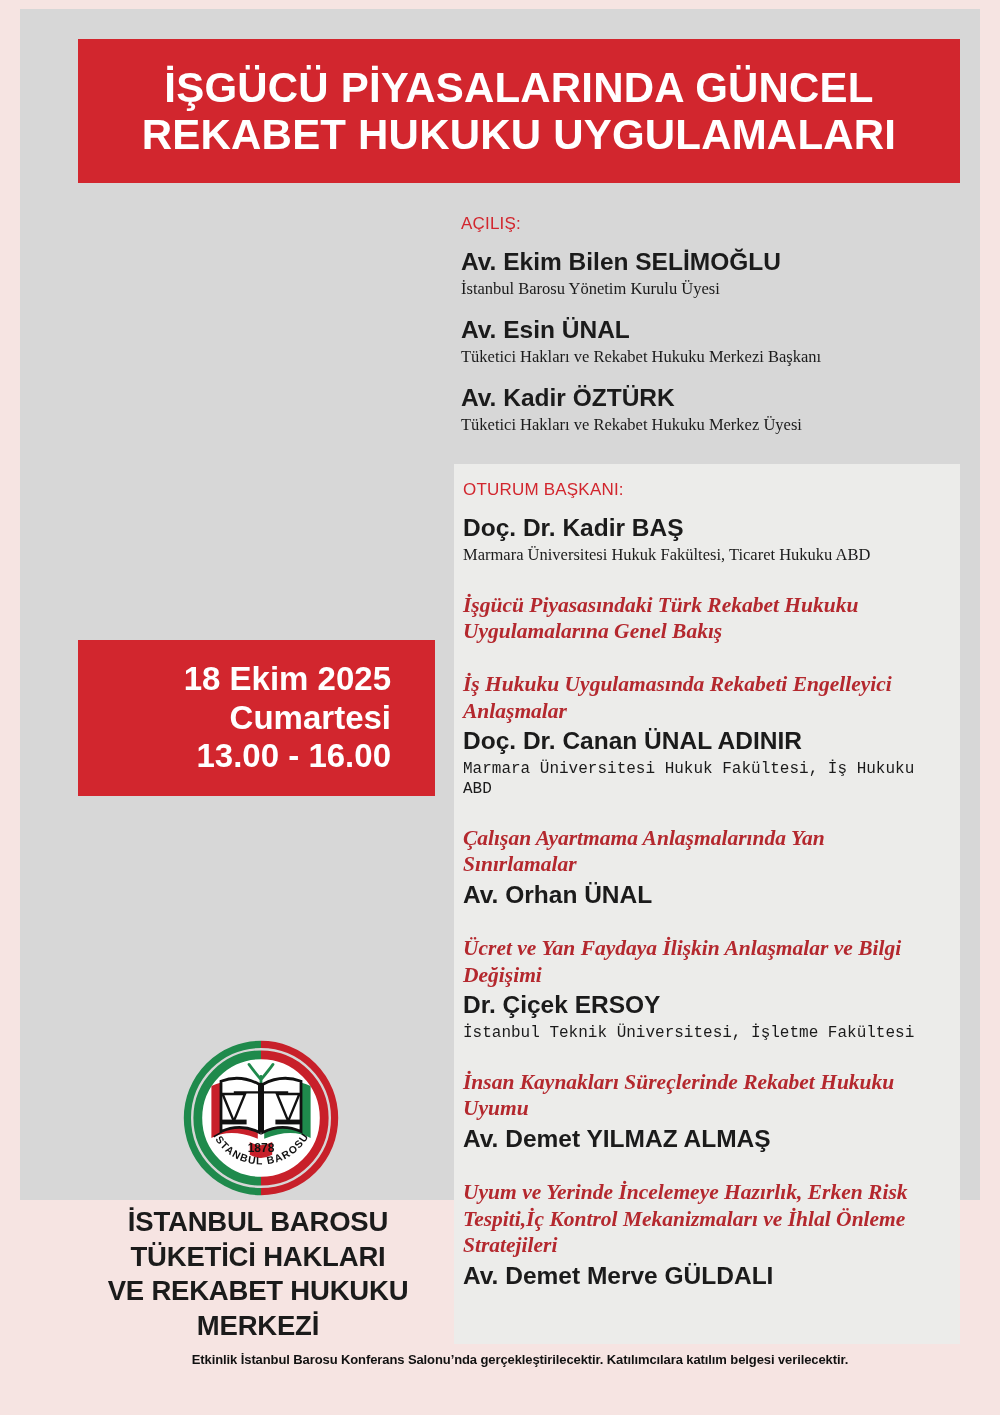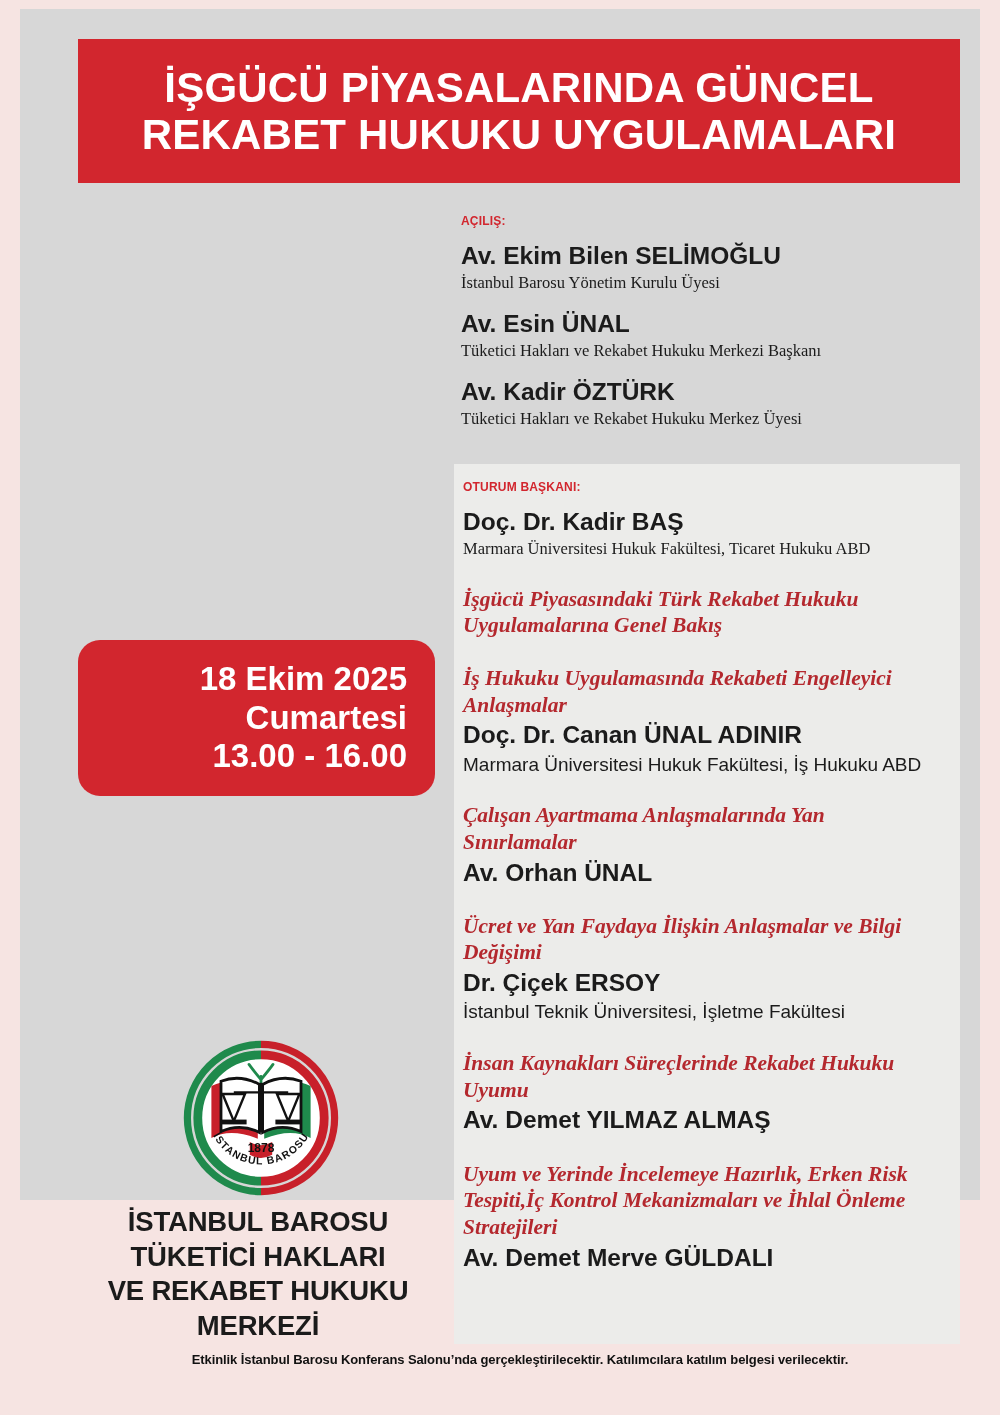--- a/index.html
+++ b/index.html
@@ -50,22 +50,22 @@
 
   
   .opening {
     position: absolute;
     left: 441px;
     top: 205px;
     width: 500px;
   }
   .section-heading {
     color: #d2262e;
-    font-weight: bold;
-    font-size: 12px;
+    font-weight: normal;
+    font-size: 17px;
     letter-spacing: 0.2px;
     margin: 0 0 14px 0;
   }
   .person-block { margin-bottom: 16px; }
   .person-name {
     color: #1b1b1b;
     font-weight: bold;
     font-size: 24.5px;
     line-height: 1.15;
     margin: 0;
@@ -110,42 +110,41 @@
     margin: 0 0 3px 0;
   }
   .talk-speaker {
     color: #1b1b1b;
     font-weight: bold;
     font-size: 24.5px;
     line-height: 1.15;
     margin: 0;
   }
   .talk-affil {
-    font-family: Liberation Sans, sans-serif;
-    color: #1b1b1b;
-    font-size: 19px;
+    font-family: Liberation Mono, monospace;
+    color: #1b1b1b;
+    font-size: 16px;
     line-height: 1.25;
     margin: 3px 0 0 0;
   }
 
   
   .date-box {
     position: absolute;
     left: 58px;
     top: 631px;
     width: 357px;
     height: 156px;
     background: #d2262e;
     display: flex;
     flex-direction: column;
     align-items: flex-end;
     justify-content: center;
     box-sizing: border-box;
-    padding-right: 28px;
-    border-radius: 22px;
+    padding-right: 44px;
   }
   .date-line {
     color: #ffffff;
     font-weight: bold;
     font-size: 33px;
     line-height: 1.18;
     text-align: right;
     white-space: nowrap;
   }
 

